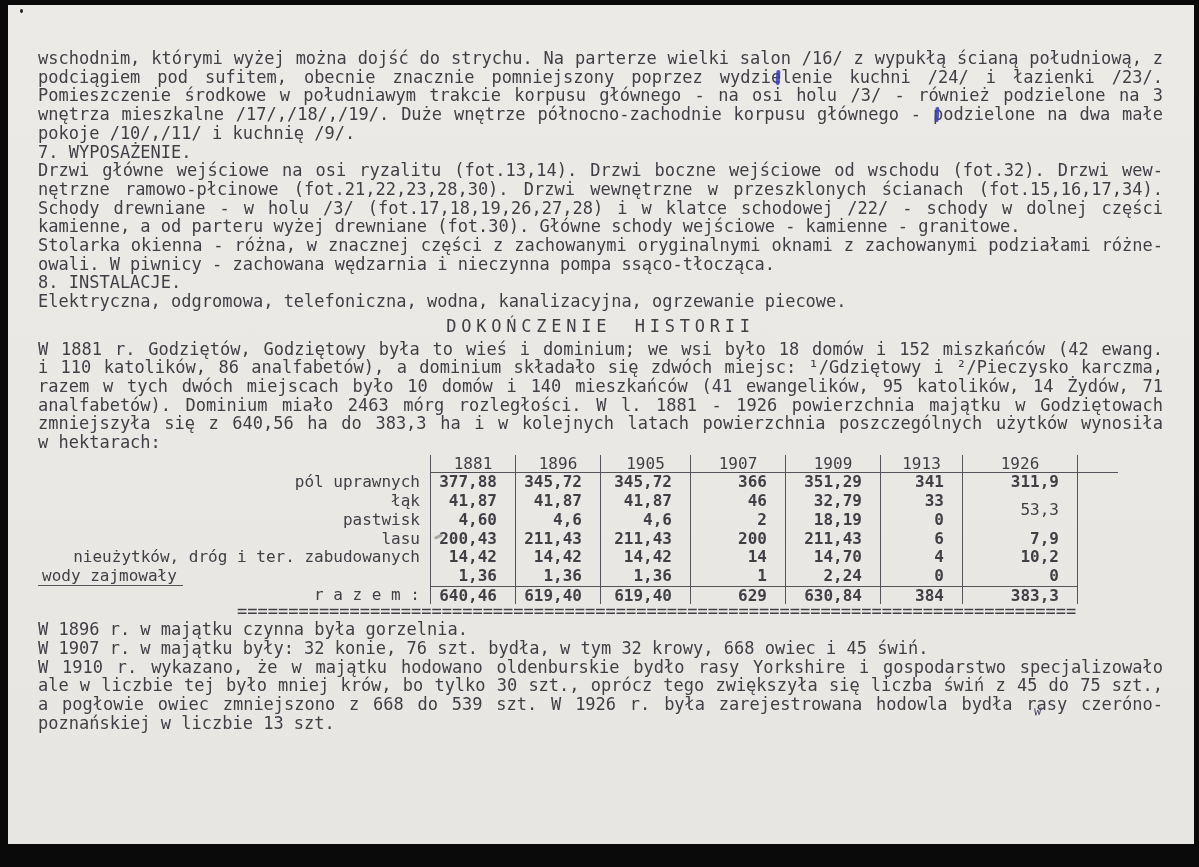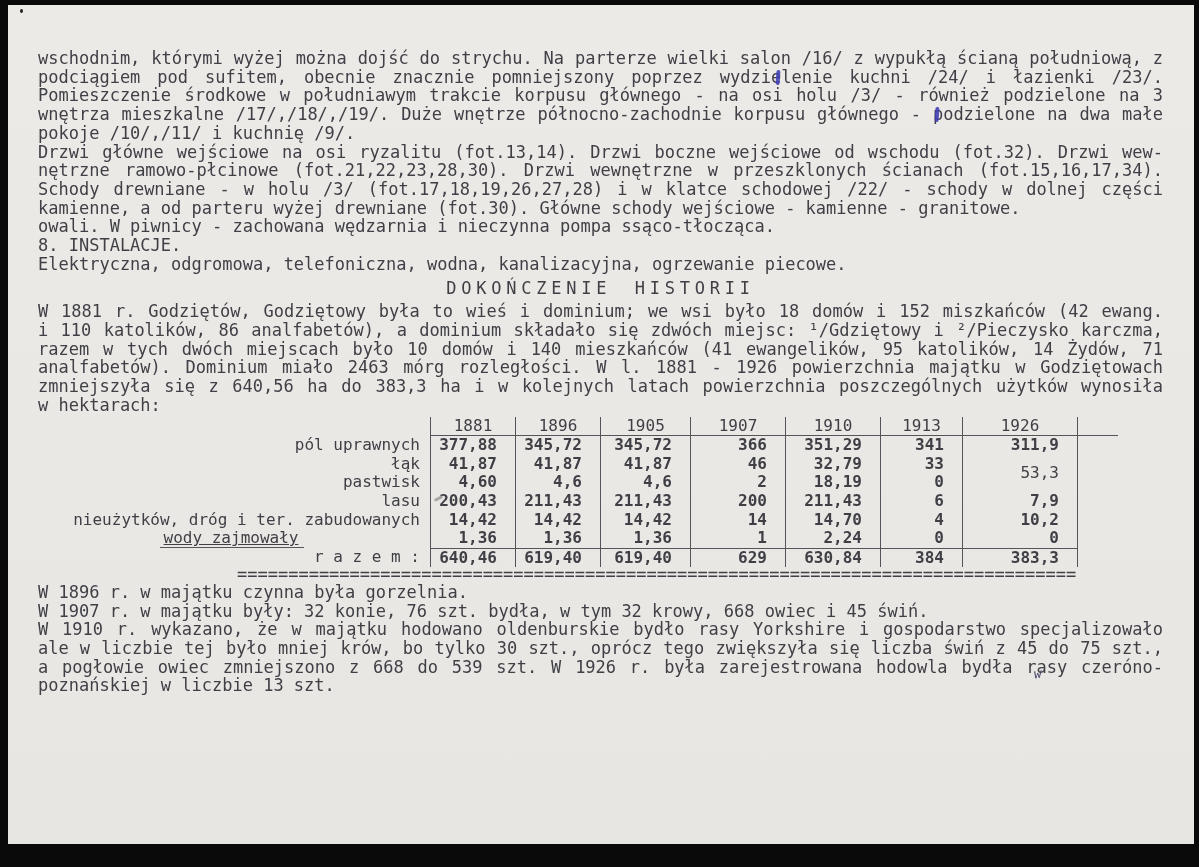--- a/index.html
+++ b/index.html
@@ -49,24 +49,26 @@
       <div class="line j">wschodnim, którymi wyżej można dojść do strychu. Na parterze wielki salon /16/ z wypukłą ścianą południową, z</div>
       <div class="line j">podciągiem pod sufitem, obecnie znacznie pomniejszony poprzez wydzielenie kuchni /24/ i łazienki /23/.</div>
       <div class="line j">Pomieszczenie środkowe w południawym trakcie korpusu głównego - na osi holu /3/ - również podzielone na 3</div>
       <div class="line j">wnętrza mieszkalne /17/,/18/,/19/. Duże wnętrze północno-zachodnie korpusu głównego - podzielone na dwa małe</div>
       <div class="line">pokoje /10/,/11/ i kuchnię /9/.</div>
       <div class="ink-mark" style="left:738px;top:21px;"></div>
       <div class="ink-mark" style="left:897px;top:58px;"></div>
     </div>
 
     <div class="sect">
+      <div class="line">7. WYPOSAŻENIE.</div>
       <div class="line j">Drzwi główne wejściowe na osi ryzalitu (fot.13,14). Drzwi boczne wejściowe od wschodu (fot.32). Drzwi wew-</div>
       <div class="line j">nętrzne ramowo-płcinowe (fot.21,22,23,28,30). Drzwi wewnętrzne w przeszklonych ścianach (fot.15,16,17,34).</div>
       <div class="line j">Schody drewniane - w holu /3/ (fot.17,18,19,26,27,28) i w klatce schodowej /22/ - schody w dolnej części</div>
       <div class="line">kamienne, a od parteru wyżej drewniane (fot.30). Główne schody wejściowe - kamienne - granitowe.</div>
+      <div class="line j">Stolarka okienna - różna, w znacznej części z zachowanymi oryginalnymi oknami z zachowanymi podziałami różne-</div>
       <div class="line">owali. W piwnicy - zachowana wędzarnia i nieczynna pompa ssąco-tłocząca.</div>
     </div>
 
     <div class="sect">
       <div class="line">8. INSTALACJE.</div>
       <div class="line">Elektryczna, odgromowa, telefoniczna, wodna, kanalizacyjna, ogrzewanie piecowe.</div>
     </div>
 
     <div class="sect">
       <div class="line hist-head">DOKOŃCZENIE HISTORII</div>
@@ -77,21 +79,21 @@
       <div class="line j">zmniejszyła się z 640,56 ha do 383,3 ha i w kolejnych latach powierzchnia poszczególnych użytków wynosiła</div>
       <div class="line">w hektarach:</div>
     </div>
 
     <div class="htable">
       <div class="cell lab"></div>
       <div class="cell yr">1881</div>
       <div class="cell yr">1896</div>
       <div class="cell yr">1905</div>
       <div class="cell yr">1907</div>
-      <div class="cell yr">1910</div>
+      <div class="cell yr">1909</div>
       <div class="cell yr">1913</div>
       <div class="cell yr c8">1926</div>
       <div class="cell ext"></div>
 
       <div class="cell lab">pól uprawnych</div>
       <div class="cell val">377,88</div>
       <div class="cell val">345,72</div>
       <div class="cell val">345,72</div>
       <div class="cell val">366</div>
       <div class="cell val">351,29</div>
@@ -126,21 +128,21 @@
 
       <div class="cell lab">nieużytków, dróg i ter. zabudowanych</div>
       <div class="cell val">14,42</div>
       <div class="cell val">14,42</div>
       <div class="cell val">14,42</div>
       <div class="cell val">14</div>
       <div class="cell val">14,70</div>
       <div class="cell val">4</div>
       <div class="cell val c8">10,2</div>
 
-      <div class="cell lab" style="display:flex;justify-content:center;padding-right:4px;text-decoration:underline;">
+      <div class="cell lab" style="display:flex;justify-content:flex-start;padding-right:4px;">
           <span class="u">wody zajmowały</span>
         </div>
       <div class="cell val">1,36</div>
       <div class="cell val">1,36</div>
       <div class="cell val">1,36</div>
       <div class="cell val">1</div>
       <div class="cell val">2,24</div>
       <div class="cell val">0</div>
       <div class="cell val c8">0</div>
 

